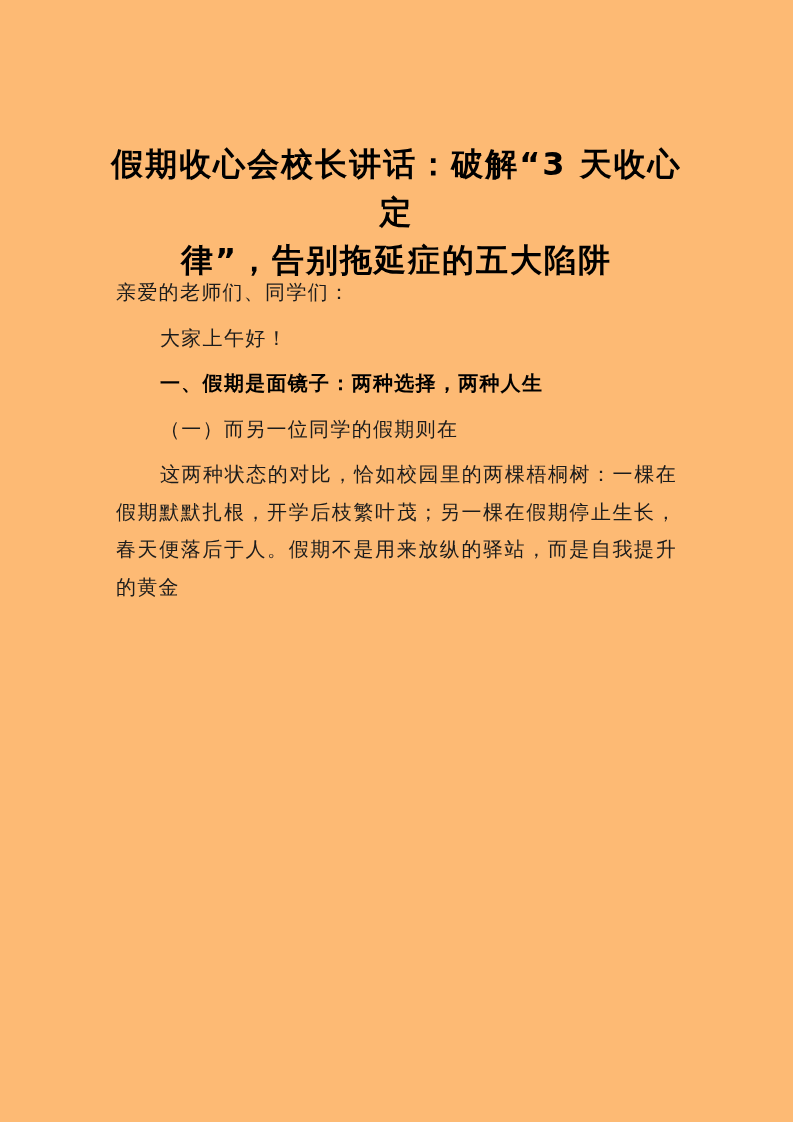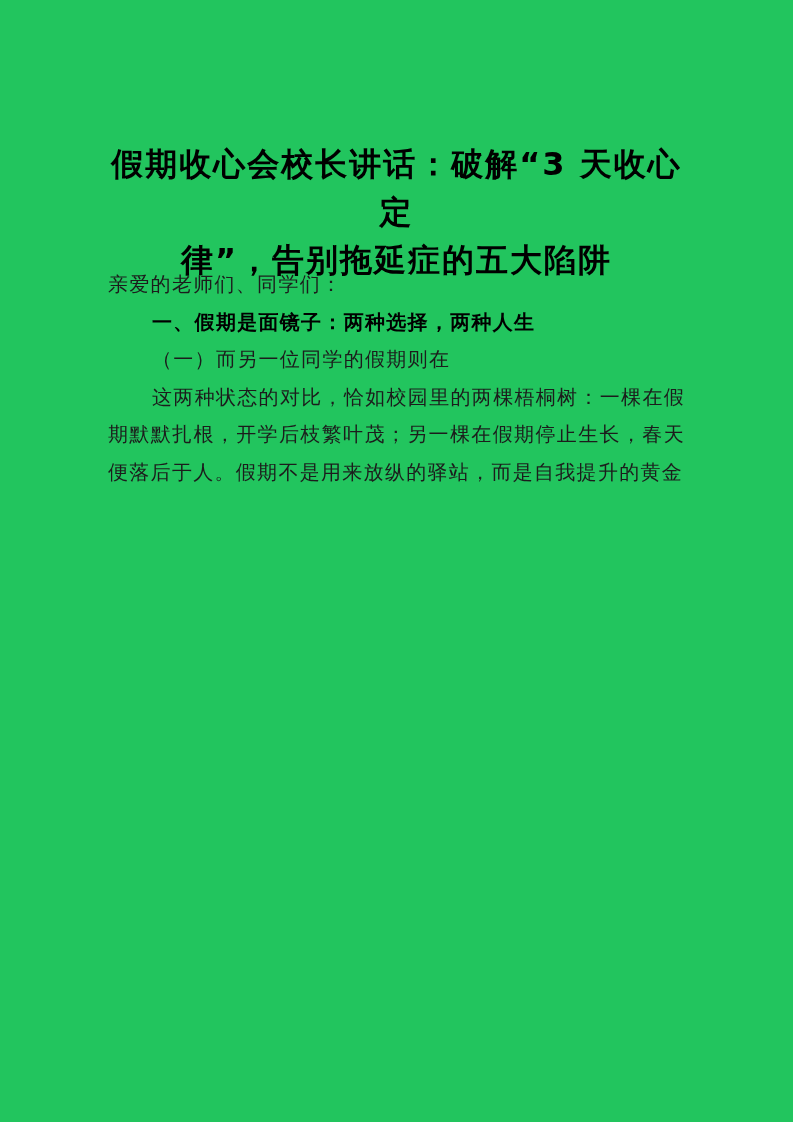--- a/index.html
+++ b/index.html
@@ -4,21 +4,21 @@
 <style>
   html, body {
     margin: 0;
     padding: 0;
     background: #ffffff;
   }
   .page {
     position: relative;
     width: 793px;
     height: 1122px;
-    background: #22c55e;
+    background: #fdba74;
     overflow: hidden;
     font-family: "Liberation Serif", "DejaVu Serif", serif;
     color: #1a1a1a;
   }
   .doc-title {
     position: absolute;
     top: 140px;
     left: 108px;
     width: 577px;
     margin: 0;
@@ -33,21 +33,21 @@
   .doc-title .title-line {
     display: block;
   }
   .doc-body {
     position: absolute;
     top: 266px;
     left: 108px;
     width: 577px;
   }
   .doc-body p {
-    margin: 0;
+    margin: 8px;
     font-size: 20px;
     line-height: 37.5px;
     letter-spacing: 1.3px;
     text-align: justify;
     text-justify: inter-ideograph;
     text-indent: 2.2em;
     color: #1c1c1c;
   }
   .doc-body p.no-indent {
     text-indent: 0;
@@ -63,18 +63,19 @@
 
 <div class="page">
 
   <h1 class="doc-title">
     <span class="title-line">假期收心会校长讲话：破解“3 天收心定</span>
     <span class="title-line">律”，告别拖延症的五大陷阱</span>
   </h1>
 
   <div class="doc-body">
     <p class="no-indent">亲爱的老师们、同学们：</p>
+    <p>大家上午好！</p>
     <p class="section-heading">一、假期是面镜子：两种选择，两种人生</p>
     <p>（一）而另一位同学的假期则在</p>
     <p>这两种状态的对比，恰如校园里的两棵梧桐树：一棵在假期默默扎根，开学后枝繁叶茂；另一棵在假期停止生长，春天便落后于人。假期不是用来放纵的驿站，而是自我提升的黄金</p>
   </div>
 
 </div>
 
 </body></html>

